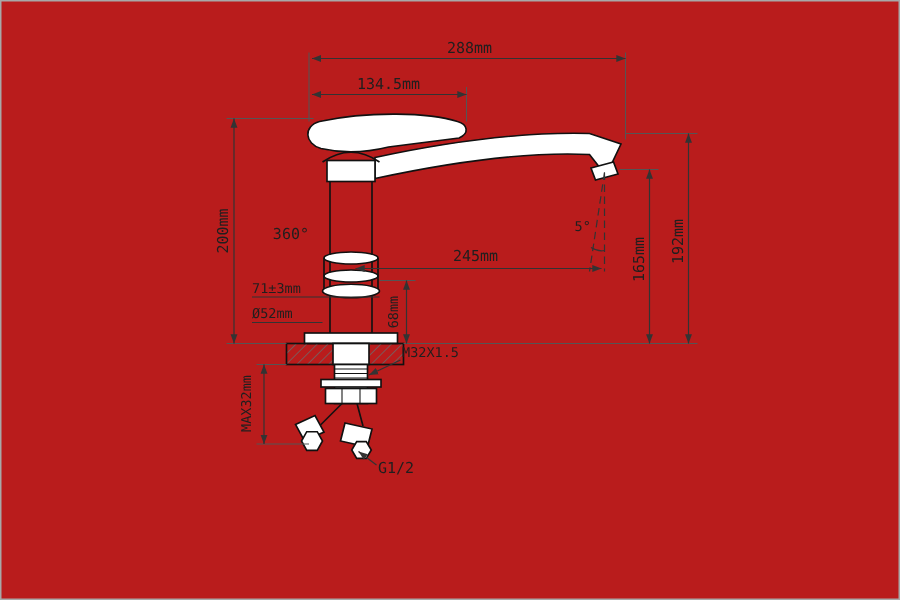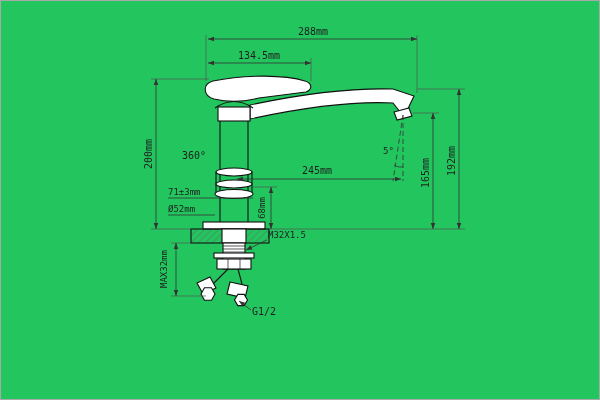--- a/index.html
+++ b/index.html
@@ -1,20 +1,20 @@
 <!DOCTYPE html>
 <html><head>
 <meta charset="utf-8">
 <style>
   html, body { margin: 0; padding: 0; background: #ffffff; }
   .canvas {
     width: 600px; height: 400px;
     box-sizing: border-box;
     border: 1px solid #a8a8a8;
-    background: #22c55e;
+    background: #b91c1c;
     position: relative;
     font-family: "DejaVu Sans Mono", monospace;
   }
   svg text {
     font-family: "DejaVu Sans Mono", monospace;
     fill: #1f1f1f;
   }
   .t10 { font-size: 10px; }
   .t9  { font-size: 9px; }
 </style>

